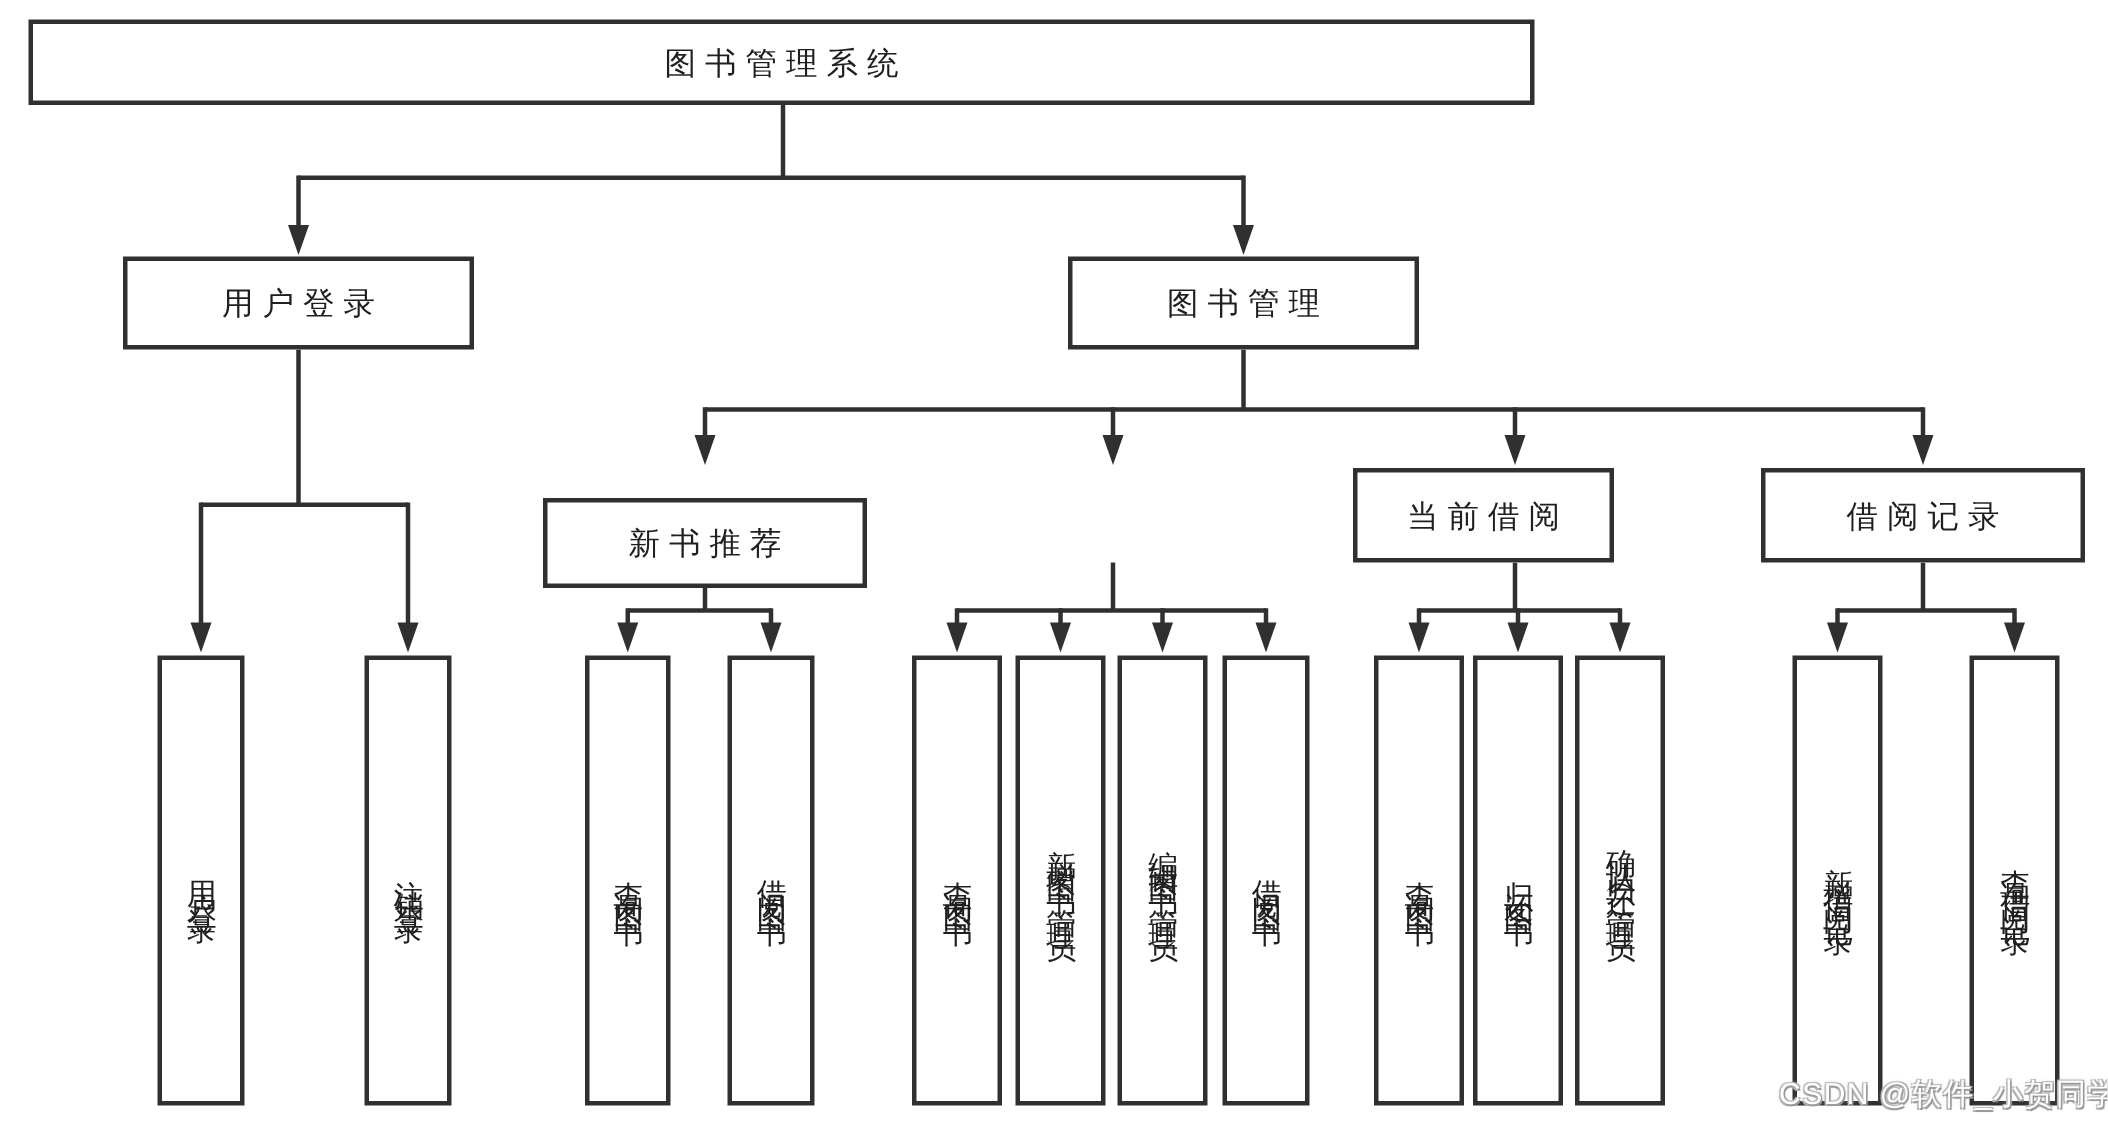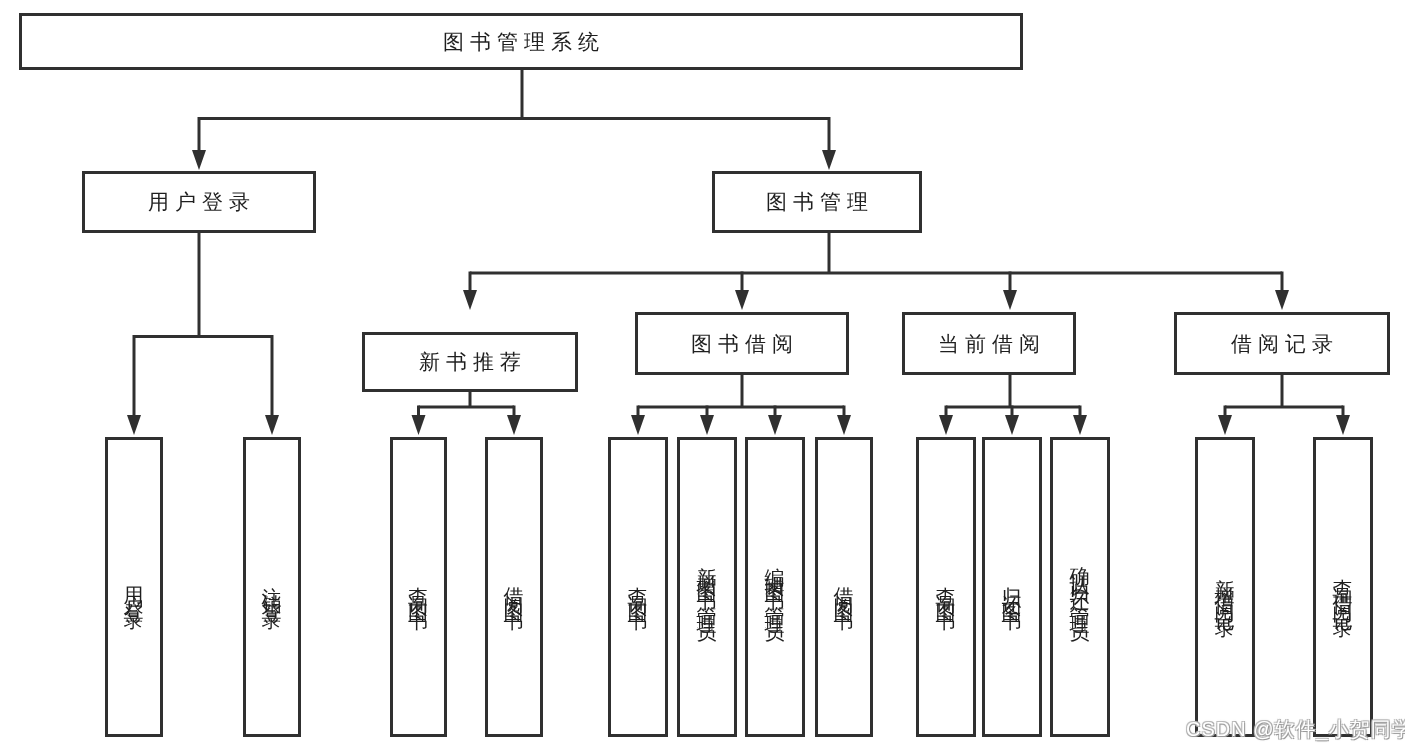--- a/index.html
+++ b/index.html
@@ -148,30 +148,27 @@
     </g>
   </svg>
 
   <div class="node h-node root-node" style="left:19px;top:13px;width:1004px;height:57px;">
     <span>图书管理系统</span>
   </div>
 
   <div class="node h-node" style="left:82px;top:171px;width:234px;height:62px;">
     <span>用户登录</span>
   </div>
-  <div class="node h-node" style="left:712px;top:171px;width:210px;height:62px;">
+  <div class="node h-node" style="left:712px;top:171px;width:234px;height:62px;">
     <span>图书管理</span>
   </div>
 
   <div class="node h-node" style="left:362px;top:332px;width:216px;height:60px;">
     <span>新书推荐</span>
   </div>
-  <div class="node h-node" style="left:635px;top:312px;width:214px;height:63px;">
-    <span>图书借阅</span>
-  </div>
   <div class="node h-node" style="left:902px;top:312px;width:174px;height:63px;">
     <span>当前借阅</span>
   </div>
   <div class="node h-node" style="left:1174px;top:312px;width:216px;height:63px;">
     <span>借阅记录</span>
   </div>
 
   <div class="node v-node" style="left:105px;top:437px;width:58px;height:300px;">
     <span>用户登录</span>
   </div>

